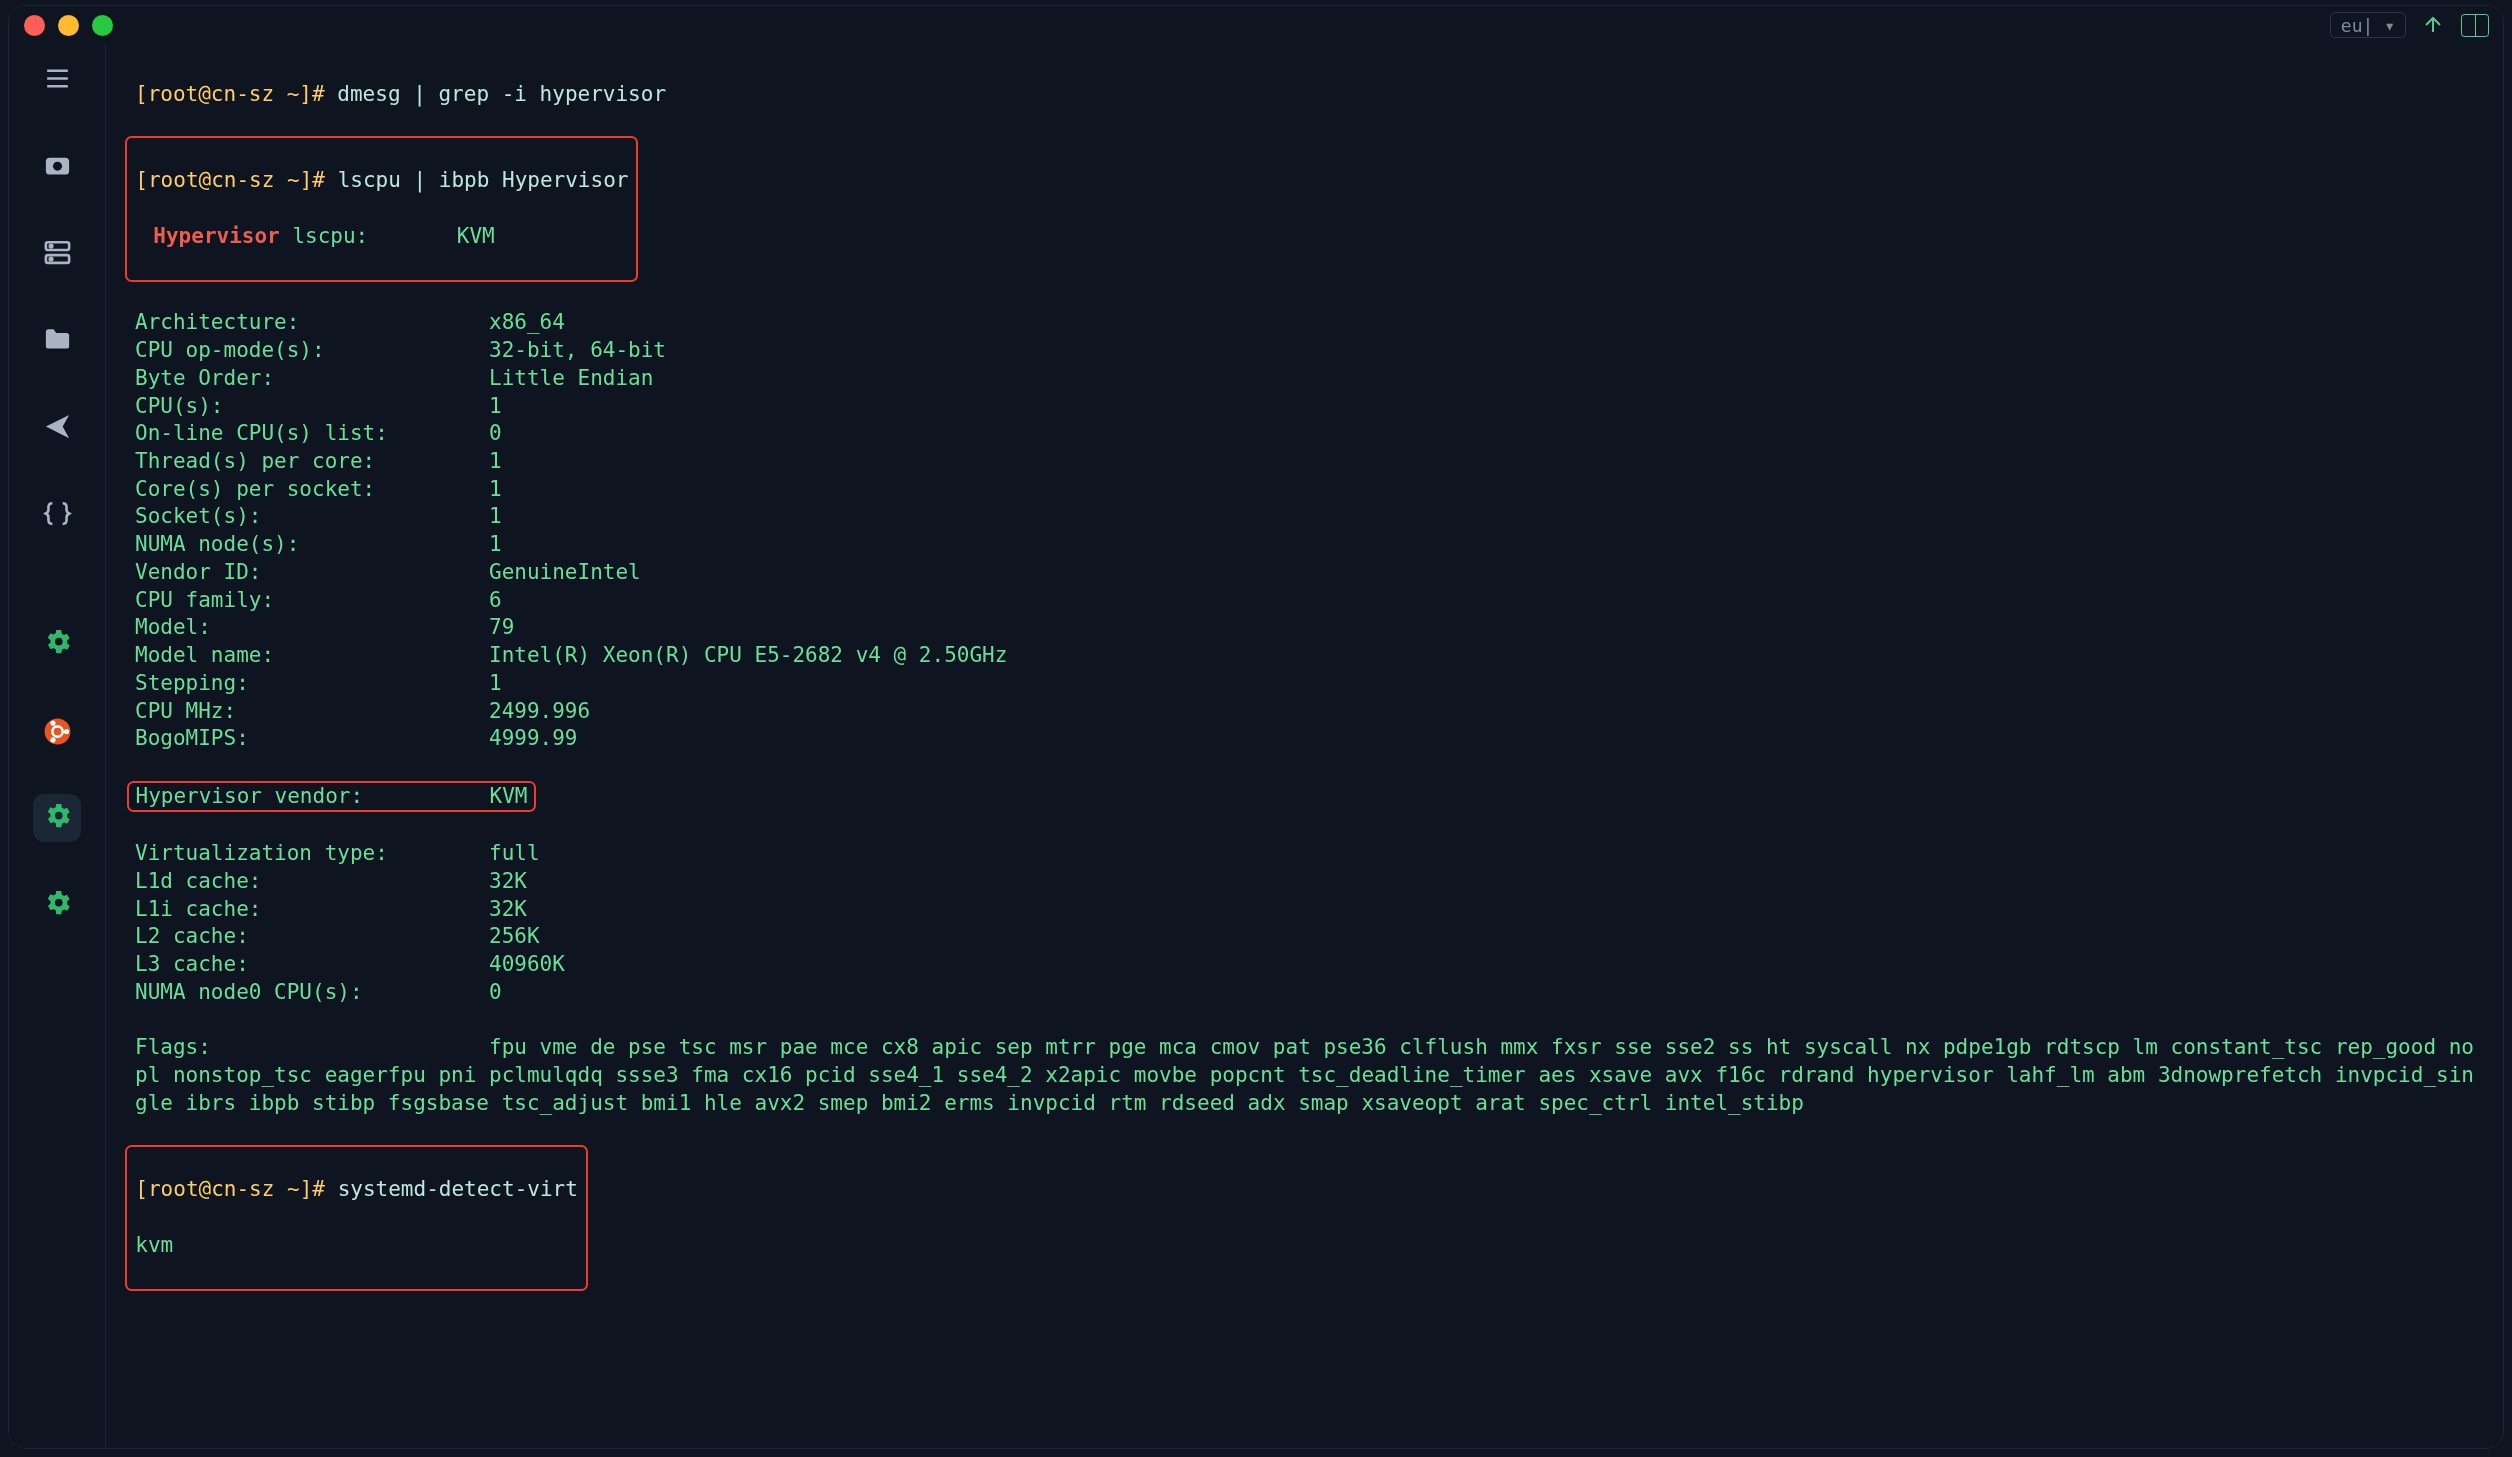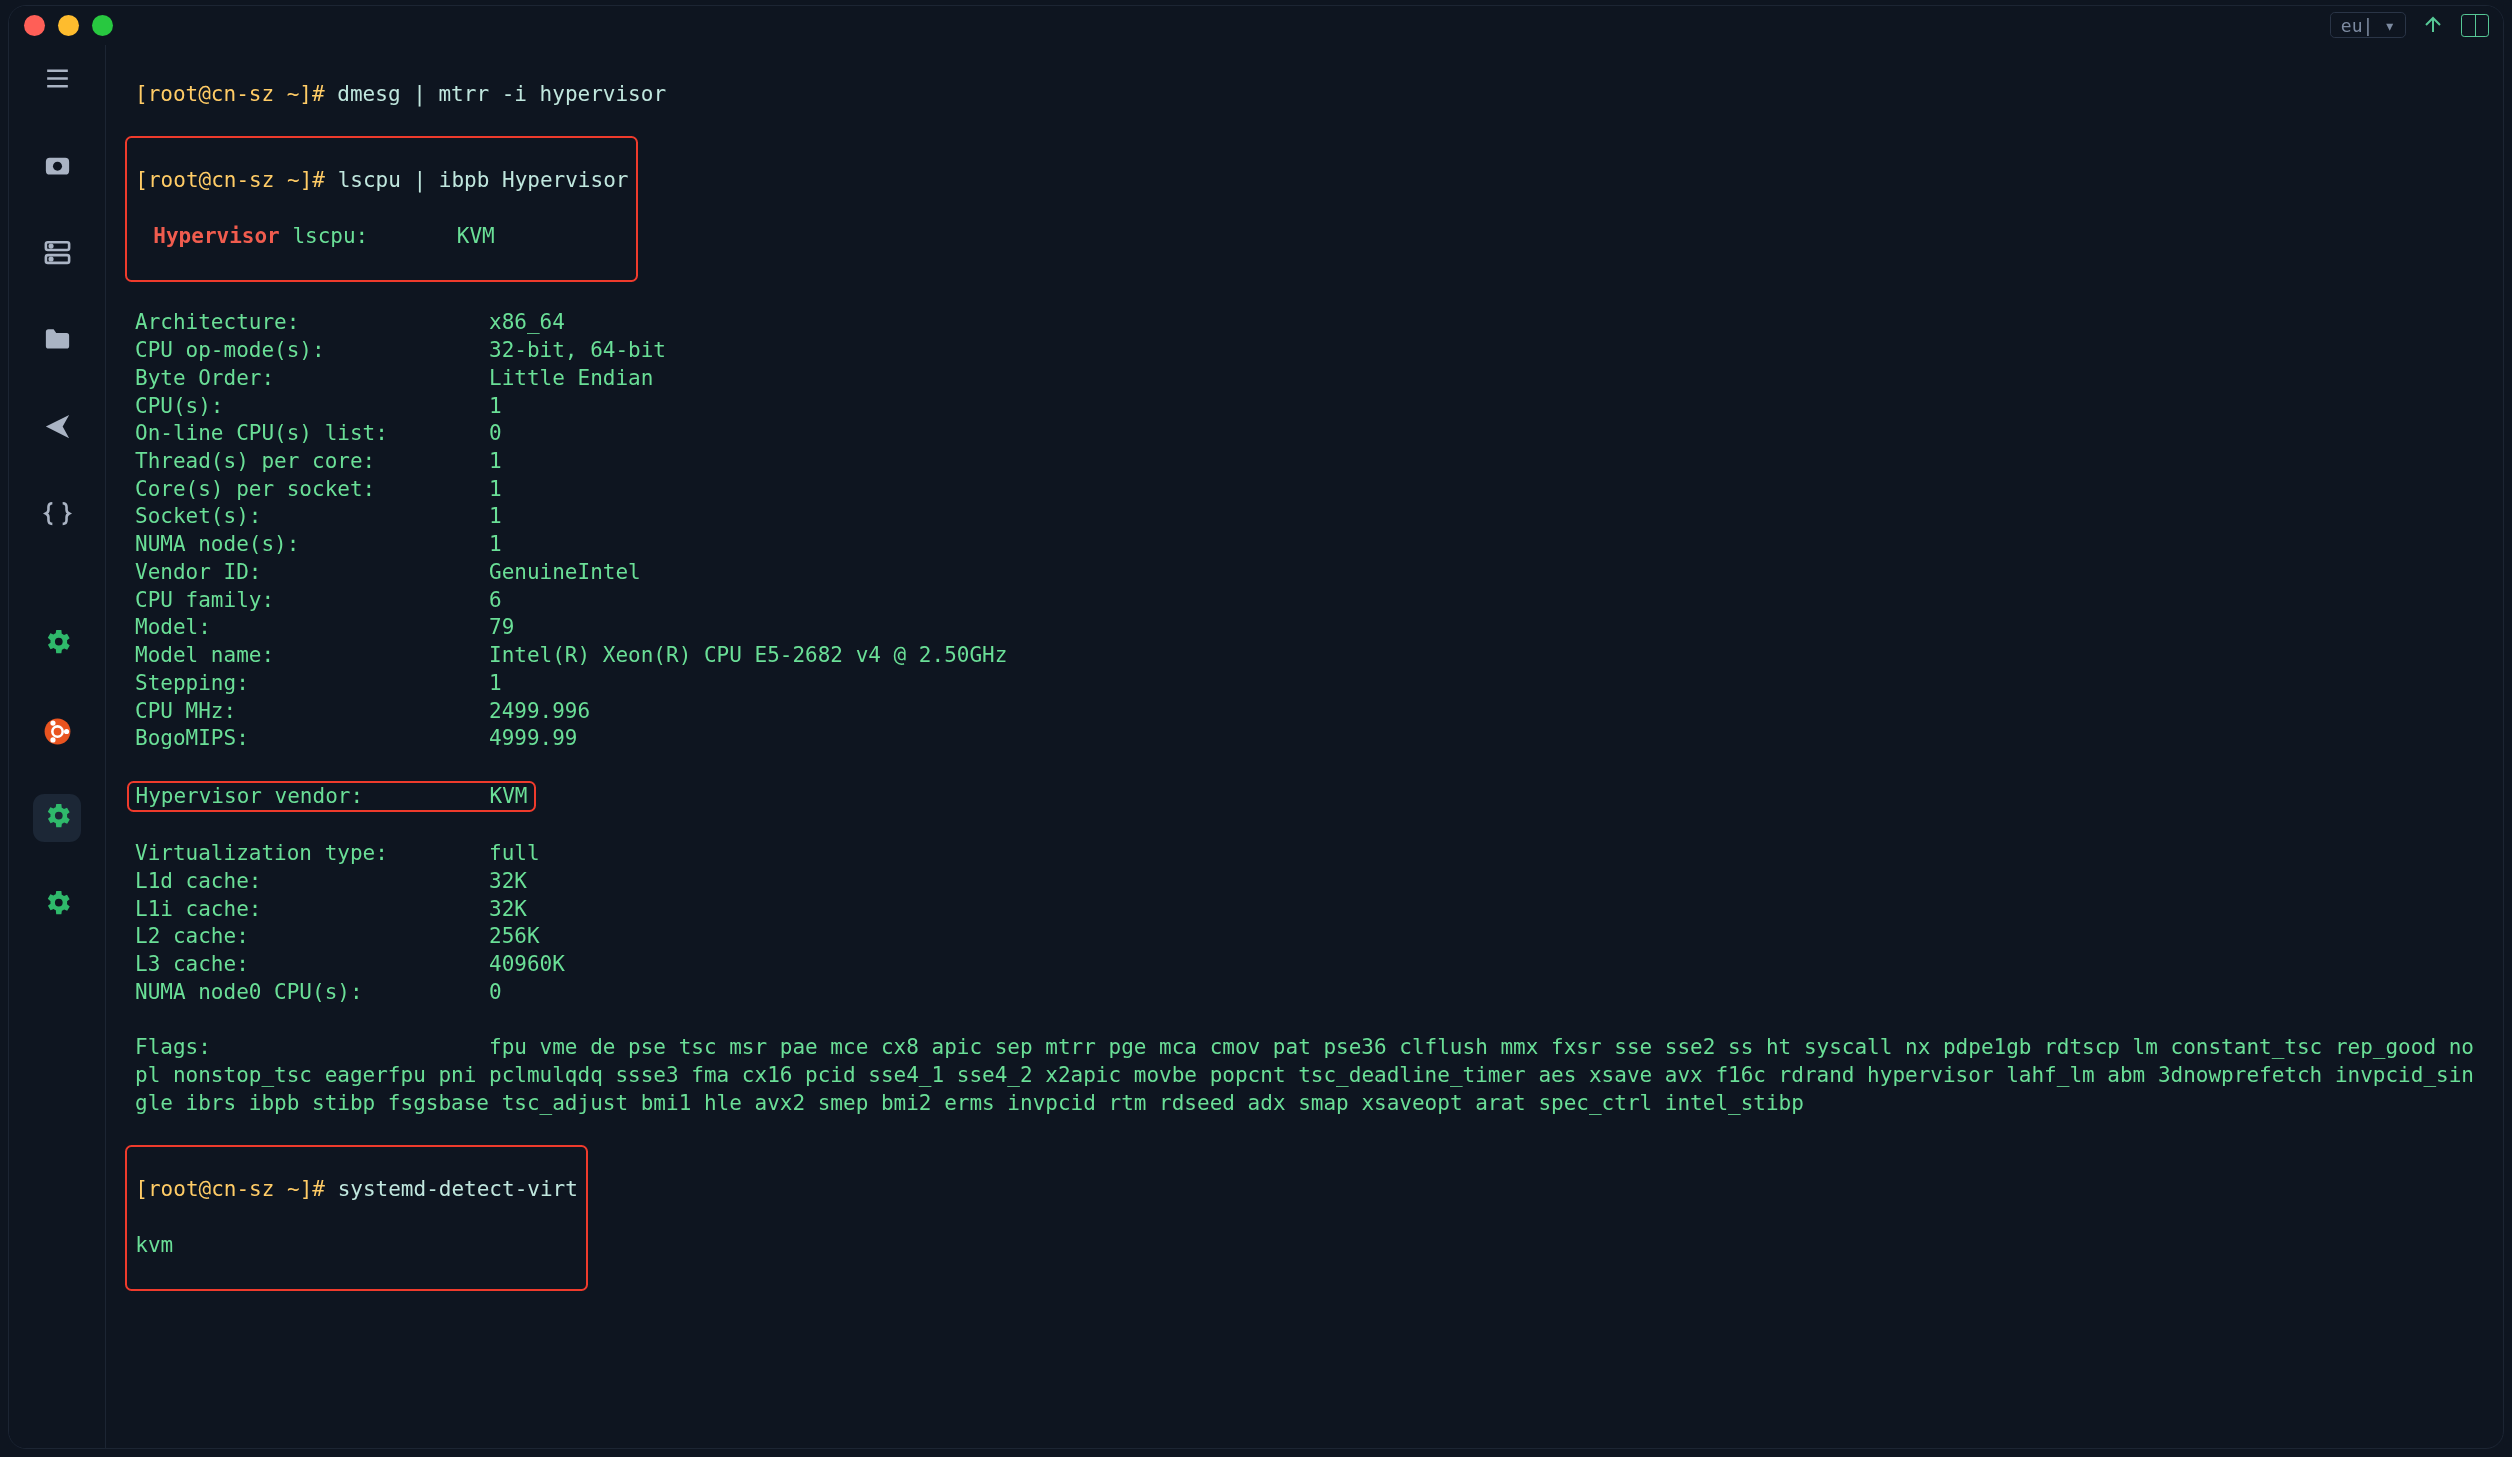--- a/index.html
+++ b/index.html
@@ -209,21 +209,21 @@
             </svg></span>
       </div>
       <div class="sbtn">
         <span class="gear-green"><svg viewBox="0 0 24 24" fill="#2fb96b">
               <path d="M19.4 13a7.8 7.8 0 0 0 0-2l2-1.6-2-3.4-2.4 1a7.7 7.7 0 0 0-1.7-1L15 3h-4l-.4 2.6a7.7 7.7 0 0 0-1.7 1l-2.4-1-2 3.4L6.6 11a7.8 7.8 0 0 0 0 2l-2 1.6 2 3.4 2.4-1a7.7 7.7 0 0 0 1.7 1L11 21h4l.4-2.6a7.7 7.7 0 0 0 1.7-1l2.4 1 2-3.4-2.1-1.6zM13 15a3 3 0 1 1 0-6 3 3 0 0 1 0 6z"></path>
             </svg></span>
       </div>
     </div>
 
     <div class="terminal">
-<div class="line"><span class="prompt">[root@cn-sz ~]#</span> <span class="cmd">dmesg | mtrr -i hypervisor</span></div>
+<div class="line"><span class="prompt">[root@cn-sz ~]#</span> <span class="cmd">dmesg | grep -i hypervisor</span></div>
 <div class="redbox-block">
 <div class="line"><span class="prompt">[root@cn-sz ~]#</span> <span class="cmd">lscpu | ibpb Hypervisor</span></div>
 <div class="line"><span class="highlight-red">Hypervisor</span><span class="green"> lscpu:       KVM</span></div>
 </div>
 <div id="lscpu-block"><div class="line green"><span class="kv-label">Architecture:</span><span>x86_64</span></div><div class="line green"><span class="kv-label">CPU op-mode(s):</span><span>32-bit, 64-bit</span></div><div class="line green"><span class="kv-label">Byte Order:</span><span>Little Endian</span></div><div class="line green"><span class="kv-label">CPU(s):</span><span>1</span></div><div class="line green"><span class="kv-label">On-line CPU(s) list:</span><span>0</span></div><div class="line green"><span class="kv-label">Thread(s) per core:</span><span>1</span></div><div class="line green"><span class="kv-label">Core(s) per socket:</span><span>1</span></div><div class="line green"><span class="kv-label">Socket(s):</span><span>1</span></div><div class="line green"><span class="kv-label">NUMA node(s):</span><span>1</span></div><div class="line green"><span class="kv-label">Vendor ID:</span><span>GenuineIntel</span></div><div class="line green"><span class="kv-label">CPU family:</span><span>6</span></div><div class="line green"><span class="kv-label">Model:</span><span>79</span></div><div class="line green"><span class="kv-label">Model name:</span><span>Intel(R) Xeon(R) CPU E5-2682 v4 @ 2.50GHz</span></div><div class="line green"><span class="kv-label">Stepping:</span><span>1</span></div><div class="line green"><span class="kv-label">CPU MHz:</span><span>2499.996</span></div><div class="line green"><span class="kv-label">BogoMIPS:</span><span>4999.99</span></div></div>
 <div class="line"><span class="redbox"><span class="green kv-label">Hypervisor vendor:</span><span class="green">KVM</span></span></div>
 <div id="lscpu-after"><div class="line green"><span class="kv-label">Virtualization type:</span><span>full</span></div><div class="line green"><span class="kv-label">L1d cache:</span><span>32K</span></div><div class="line green"><span class="kv-label">L1i cache:</span><span>32K</span></div><div class="line green"><span class="kv-label">L2 cache:</span><span>256K</span></div><div class="line green"><span class="kv-label">L3 cache:</span><span>40960K</span></div><div class="line green"><span class="kv-label">NUMA node0 CPU(s):</span><span>0</span></div></div>
 <div class="line green"><span class="kv-label">Flags:</span><span style="white-space:normal">fpu vme de pse tsc msr pae mce cx8 apic sep mtrr pge mca cmov pat pse36 clflush mmx fxsr sse sse2 ss ht syscall nx pdpe1gb rdtscp lm constant_tsc rep_good nopl nonstop_tsc eagerfpu pni pclmulqdq ssse3 fma cx16 pcid sse4_1 sse4_2 x2apic movbe popcnt tsc_deadline_timer aes xsave avx f16c rdrand hypervisor lahf_lm abm 3dnowprefetch invpcid_single ibrs ibpb stibp fsgsbase tsc_adjust bmi1 hle avx2 smep bmi2 erms invpcid rtm rdseed adx smap xsaveopt arat spec_ctrl intel_stibp</span></div>
 <div class="redbox-block">
 <div class="line"><span class="prompt">[root@cn-sz ~]#</span> <span class="cmd">systemd-detect-virt</span></div>

